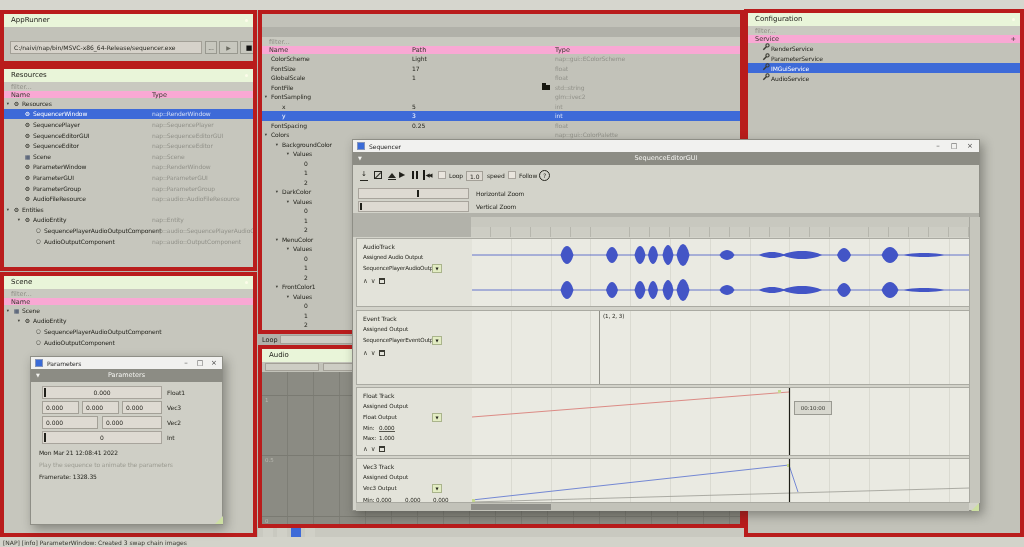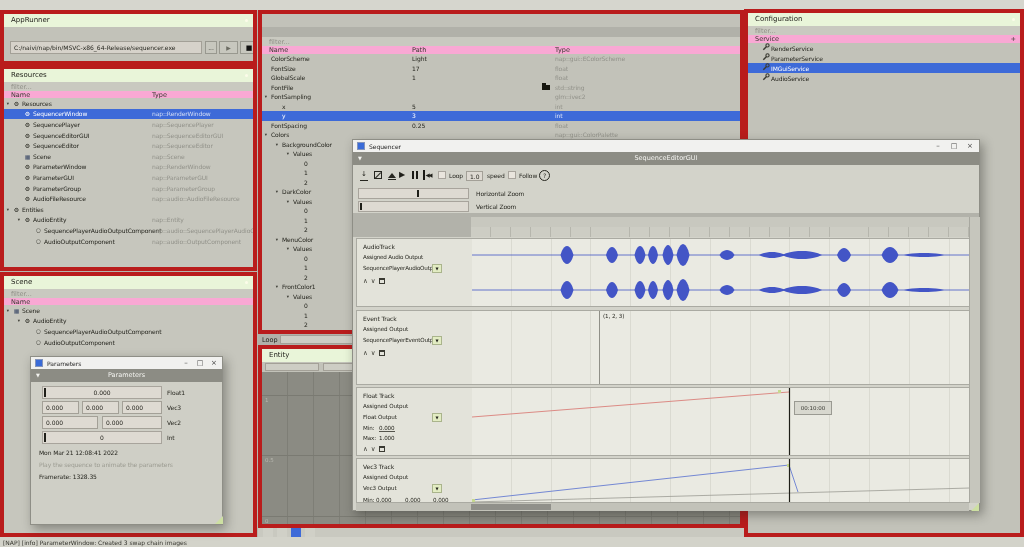--- a/index.html
+++ b/index.html
@@ -505,21 +505,21 @@
       </div>
   </div>
 
   <div class="abs" style="left:258px;top:334px;width:486px;height:11px;background:#b1b1a9">
     <span class="abs" style="left:4px;top:2px">Loop</span>
     <div class="inputbox" style="left:22px;top:1px;width:460px;height:9px;background:#cdcdc4"></div>
   </div>
 
   <div class="panel" style="left:258px;top:345px;width:486px;height:183px">
     <div class="phead">
-      <span>Entity</span>
+      <span>Audio</span>
       <span class="hdot"></span>
     </div>
     <div class="inputbox" style="left:3px;top:14px;width:54px;height:8px;background:#cdcdc4"></div>
     <div class="inputbox" style="left:61px;top:14px;width:170px;height:8px;background:#cdcdc4"></div>
     <div class="abs" style="left:0;right:0;top:23px;bottom:0;background:#8b8b83;
          background-image:repeating-linear-gradient(to right,transparent 0,transparent 25px,#7e7e76 25px,#7e7e76 26px)">
       <div class="abs" style="left:0;right:0;top:23px;height:1px;background:#7a7a72"></div>
       <div class="abs" style="left:0;right:0;top:83px;height:1px;background:#7a7a72"></div>
       <div class="abs" style="left:0;right:0;top:144px;height:1px;background:#7a7a72"></div>
       <span class="abs" style="left:3px;top:25px;color:#b7b7ae;font-size:5.5px">1</span>

